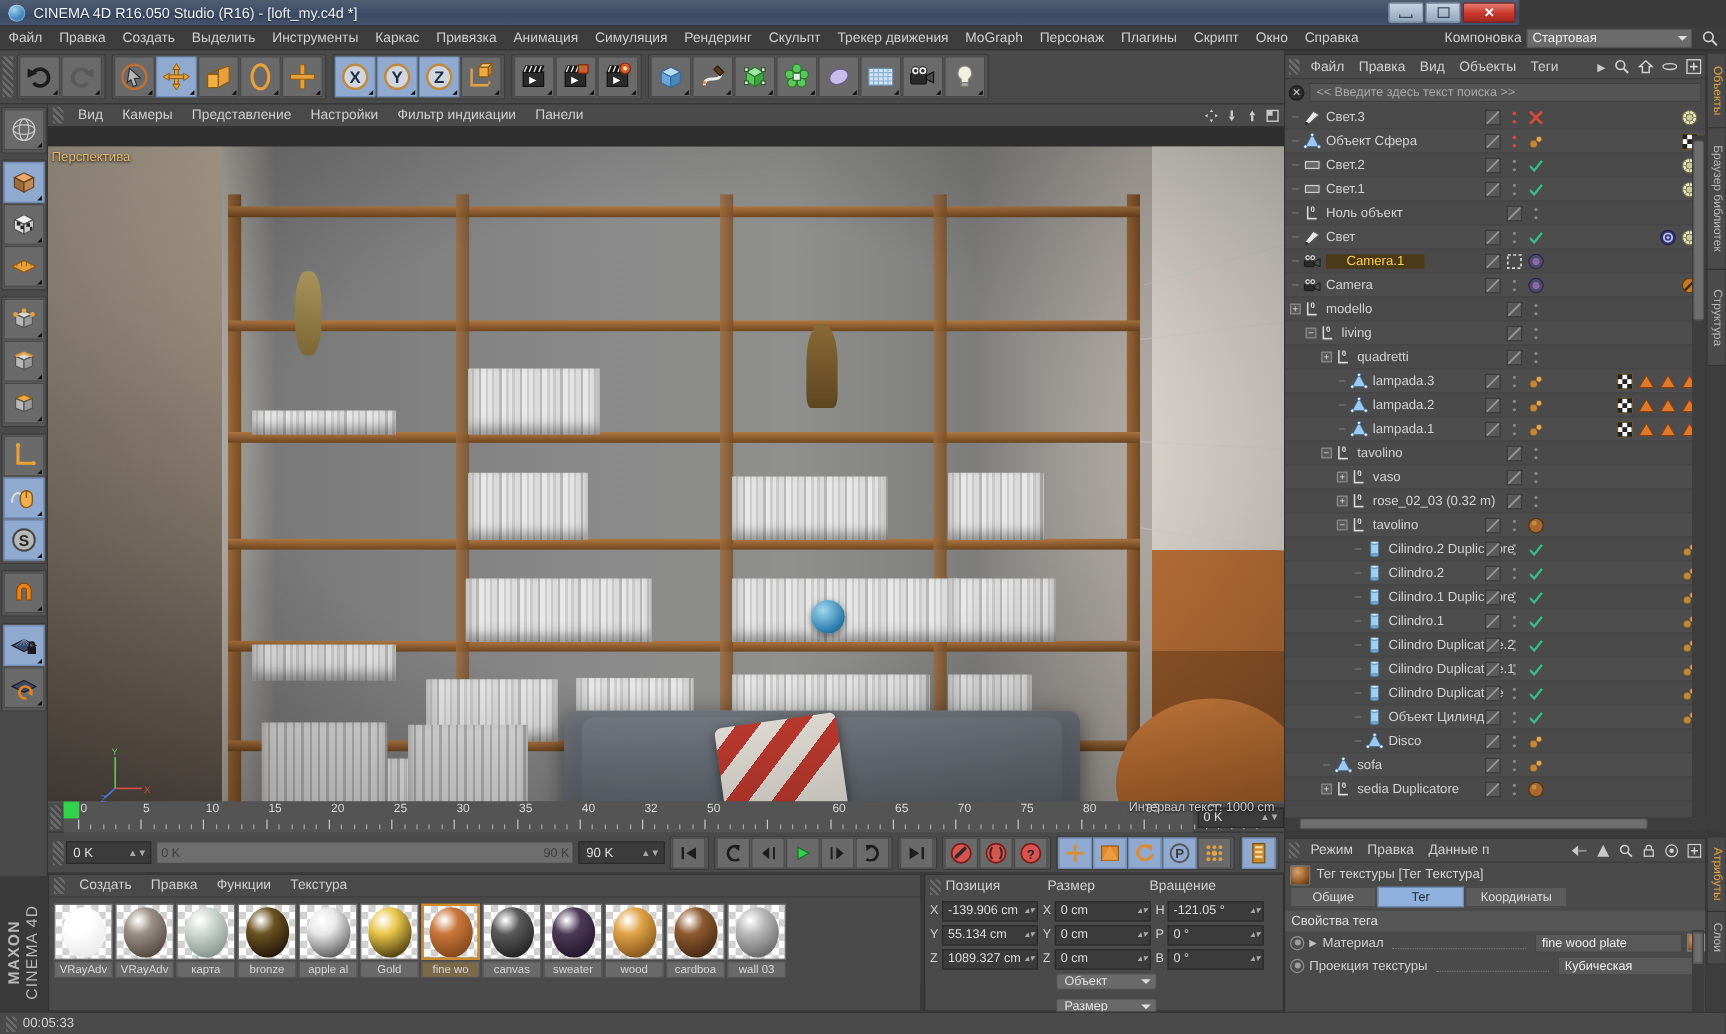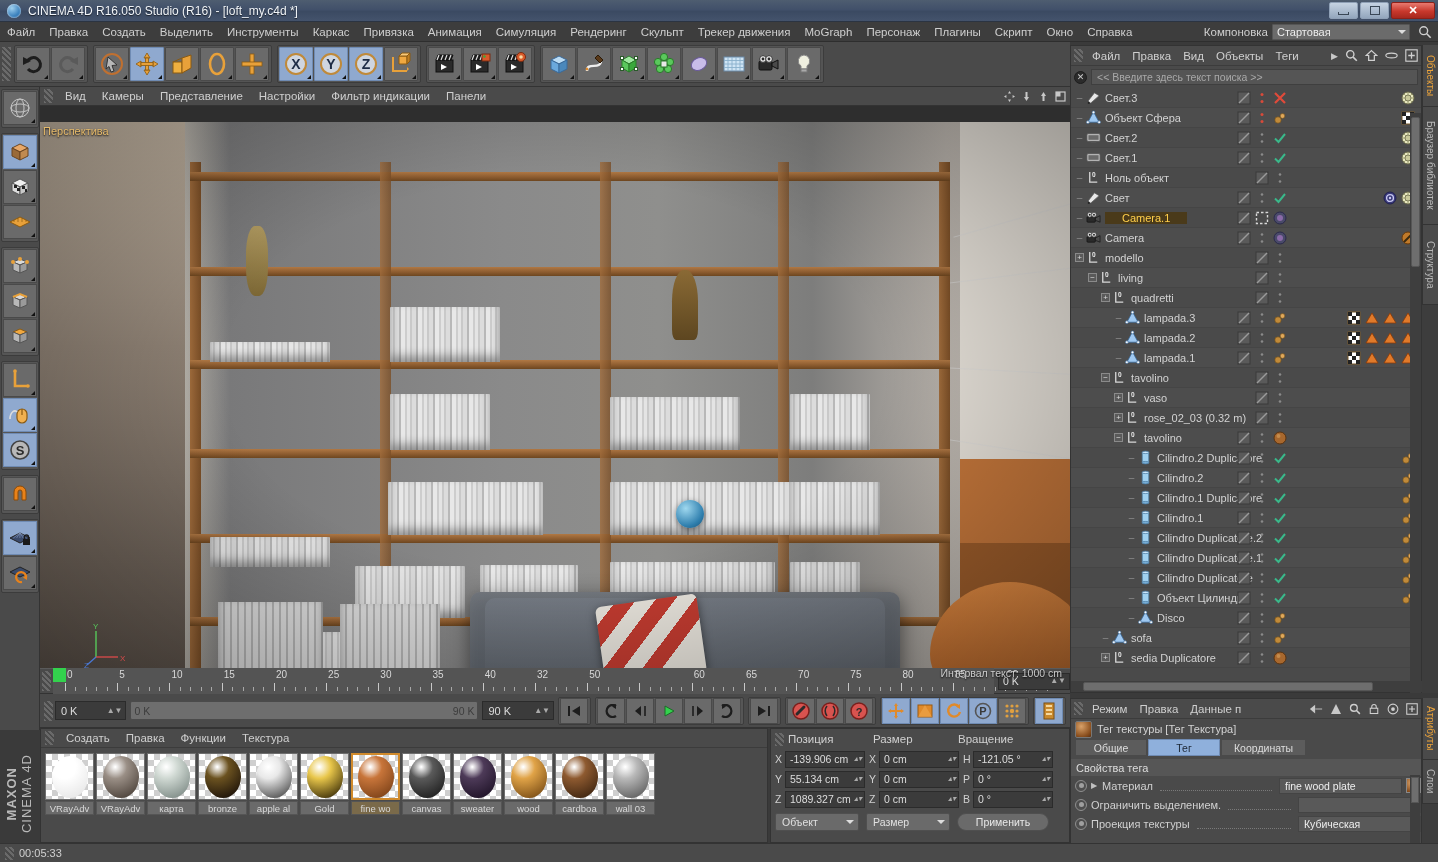--- a/index.html
+++ b/index.html
@@ -9,21 +9,21 @@
     font-family: "Liberation Sans", sans-serif;
     font-size: 11px;
     color: #c8c8c8;
     overflow: hidden;
     user-select: none;
   }
   #app { position: relative; width: 1438px; height: 862px; }
 
   
   .titlebar {
-    position: absolute; left:0; top:0; width:1438px; height:22px;
+    position: absolute; left:0; top:0; width:1266px; height:22px;
     background: linear-gradient(to bottom, #4e5d70 0%, #41506a 45%, #3b4a62 55%, #44536c 100%);
     border-bottom: 1px solid #2b3442;
     display:flex; align-items:center;
   }
   .titlebar .tb-icon {
     width:14px;height:14px;margin-left:7px;margin-right:7px;border-radius:50%;
     background: radial-gradient(circle at 35% 30%, #9fd0ef, #2a74b5 70%, #1b5287);
     box-shadow: inset 0 0 2px #fff;
     flex:none;
   }
@@ -216,21 +216,21 @@
     background: repeating-linear-gradient(45deg,#6a6a6a 0 2px,#4a4a4a 2px 4px);}
   .coordhead .ch { width:85px; }
   .coordrow { display:flex; align-items:center; height:20px; padding-left:4px;}
   .coordrow .ax { width:10px; font-size:10.5px; color:#d0d0d0; }
   .cfield {
     width:80px;height:17px; background:#3b3b3b;border:1px solid #2b2b2b;
     font-size:10.5px; color:#ddd; display:flex; align-items:center; padding-left:4px;
     position:relative; margin-right:4px;
   }
   .cfield .spin { position:absolute;right:2px;font-size:8px;color:#aaa;line-height:8px;}
-  .coordbtns { display:flex; align-items:center; height:22px; padding-left:4px; gap:7px; margin-top:2px;}
+  .coordbtns { display:flex; align-items:center; height:22px; padding-left:4px; gap:7px; margin-top:2px;flex-direction:column;}
   .cdd {
     width:84px;height:18px; background:#6a6a6a;border:1px solid #4f4f4f; border-radius:2px;
     font-size:10.5px;color:#e0e0e0; display:flex;align-items:center;padding-left:6px;position:relative;
   }
   .cdd .caret { position:absolute;right:4px;width:0;height:0;
     border-left:4px solid transparent;border-right:4px solid transparent;border-top:4px solid #ddd;}
   .capply {
     width:92px;height:18px;background:#6a6a6a;border:1px solid #4f4f4f;border-radius:9px;
     font-size:10.5px;color:#e8e8e8; display:flex;align-items:center;justify-content:center;
   }
@@ -2258,28 +2258,20 @@
           <span class="at-arrow">▶</span>
           <span class="at-label">Материал</span>
           <span class="at-dots"></span>
           <span class="at-val">fine wood plate</span>
           <span class="at-swatch"></span>
         </div>
         <div class="at-row">
           <span class="at-radio">
             <i></i>
           </span>
-          <span class="at-label">Ограничить выделением.</span>
-          <span class="at-dots"></span>
-          <span class="at-val"></span>
-        </div>
-        <div class="at-row">
-          <span class="at-radio">
-            <i></i>
-          </span>
           <span class="at-label">Проекция текстуры</span>
           <span class="at-dots"></span>
           <span class="at-val">Кубическая</span>
         </div>
       </div>
     <div class="at-scroll-v">
       <div class="thumb"></div>
     </div>
     <div class="at-scroll-h">
       <div class="thumb"></div>

